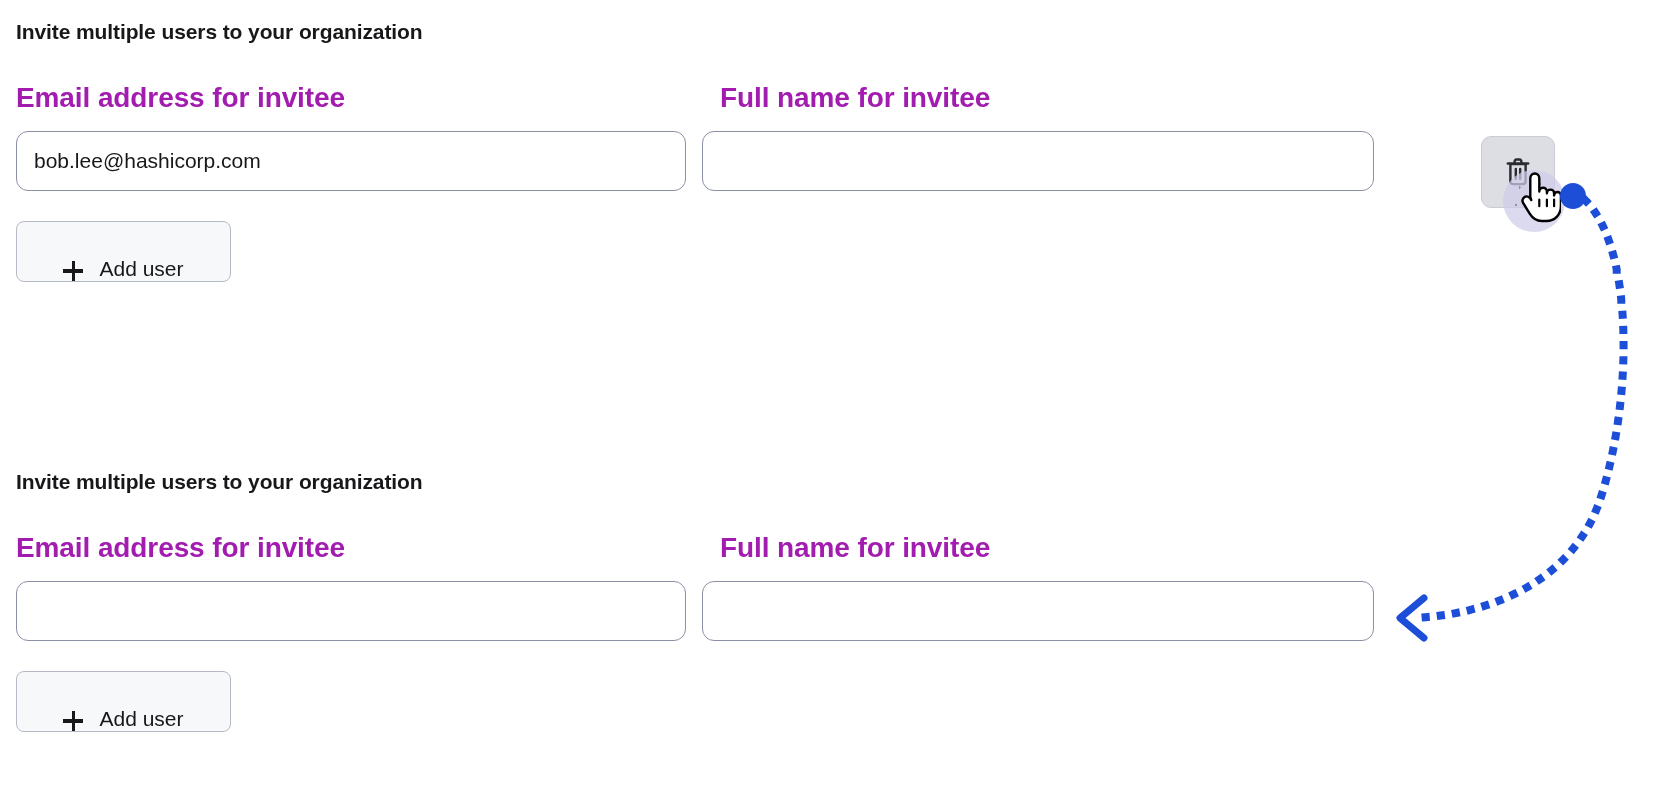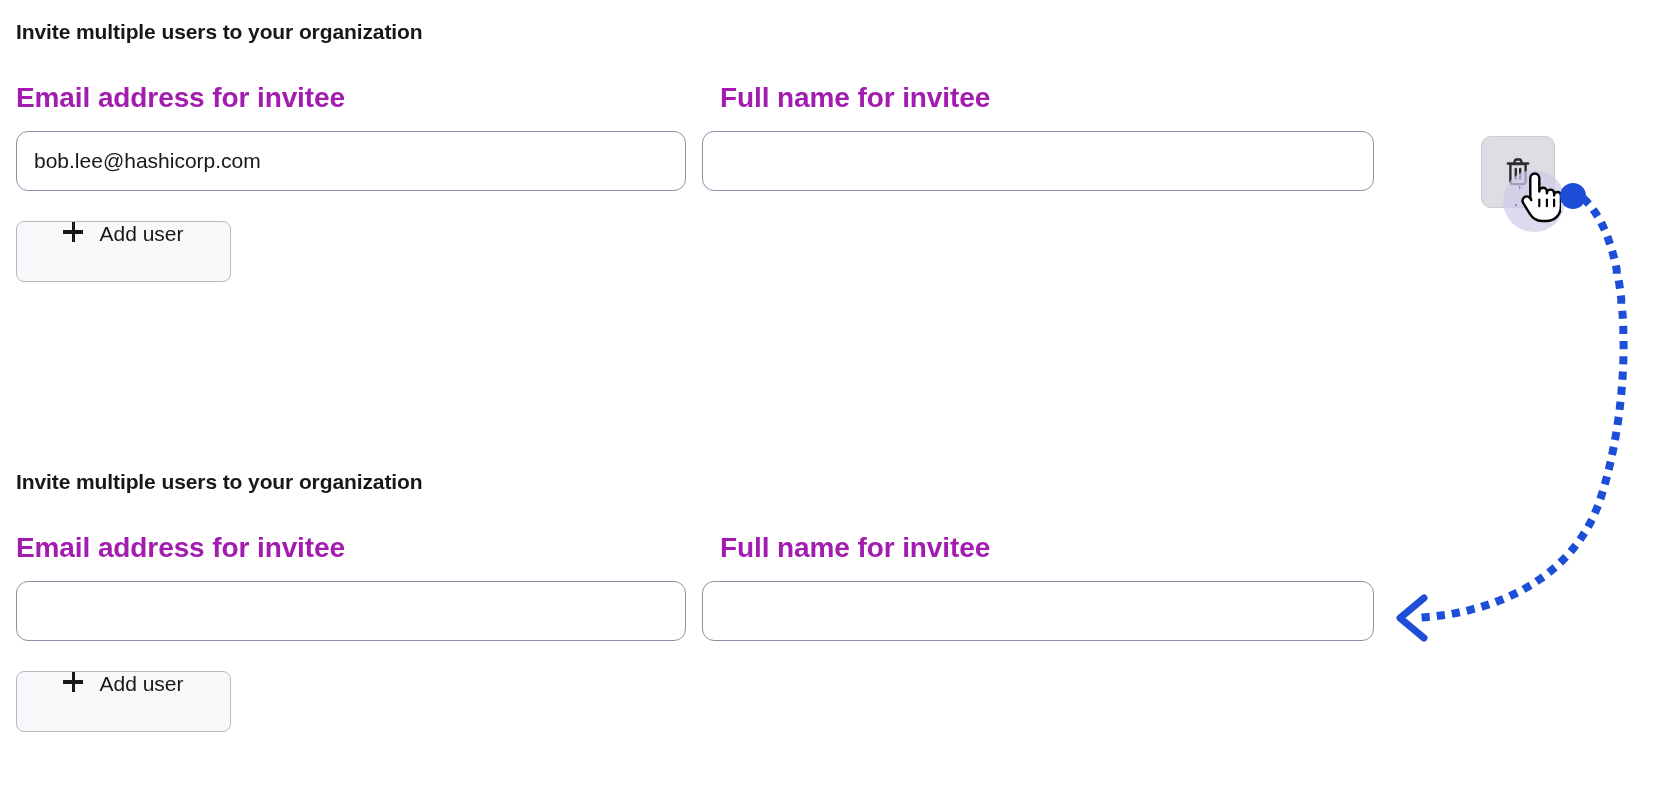--- a/index.html
+++ b/index.html
@@ -73,21 +73,21 @@
   .text-input::placeholder { color: #9ca0ae; }
 
   .add-user-btn {
     position: absolute;
     left: 16px;
     top: 221px;
     width: 215px;
     height: 61px;
     box-sizing: border-box;
     display: flex;
-    align-items: flex-start;
+    align-items: flex-end;
     justify-content: center;
     gap: 16px;
     background: #f7f8f9;
     border: 1.6px solid #b6bac4;
     border-radius: 8px;
     font-family: "Liberation Sans", sans-serif;
     font-size: 21px;
     color: #18181b;
     cursor: pointer;
     padding: 0;

